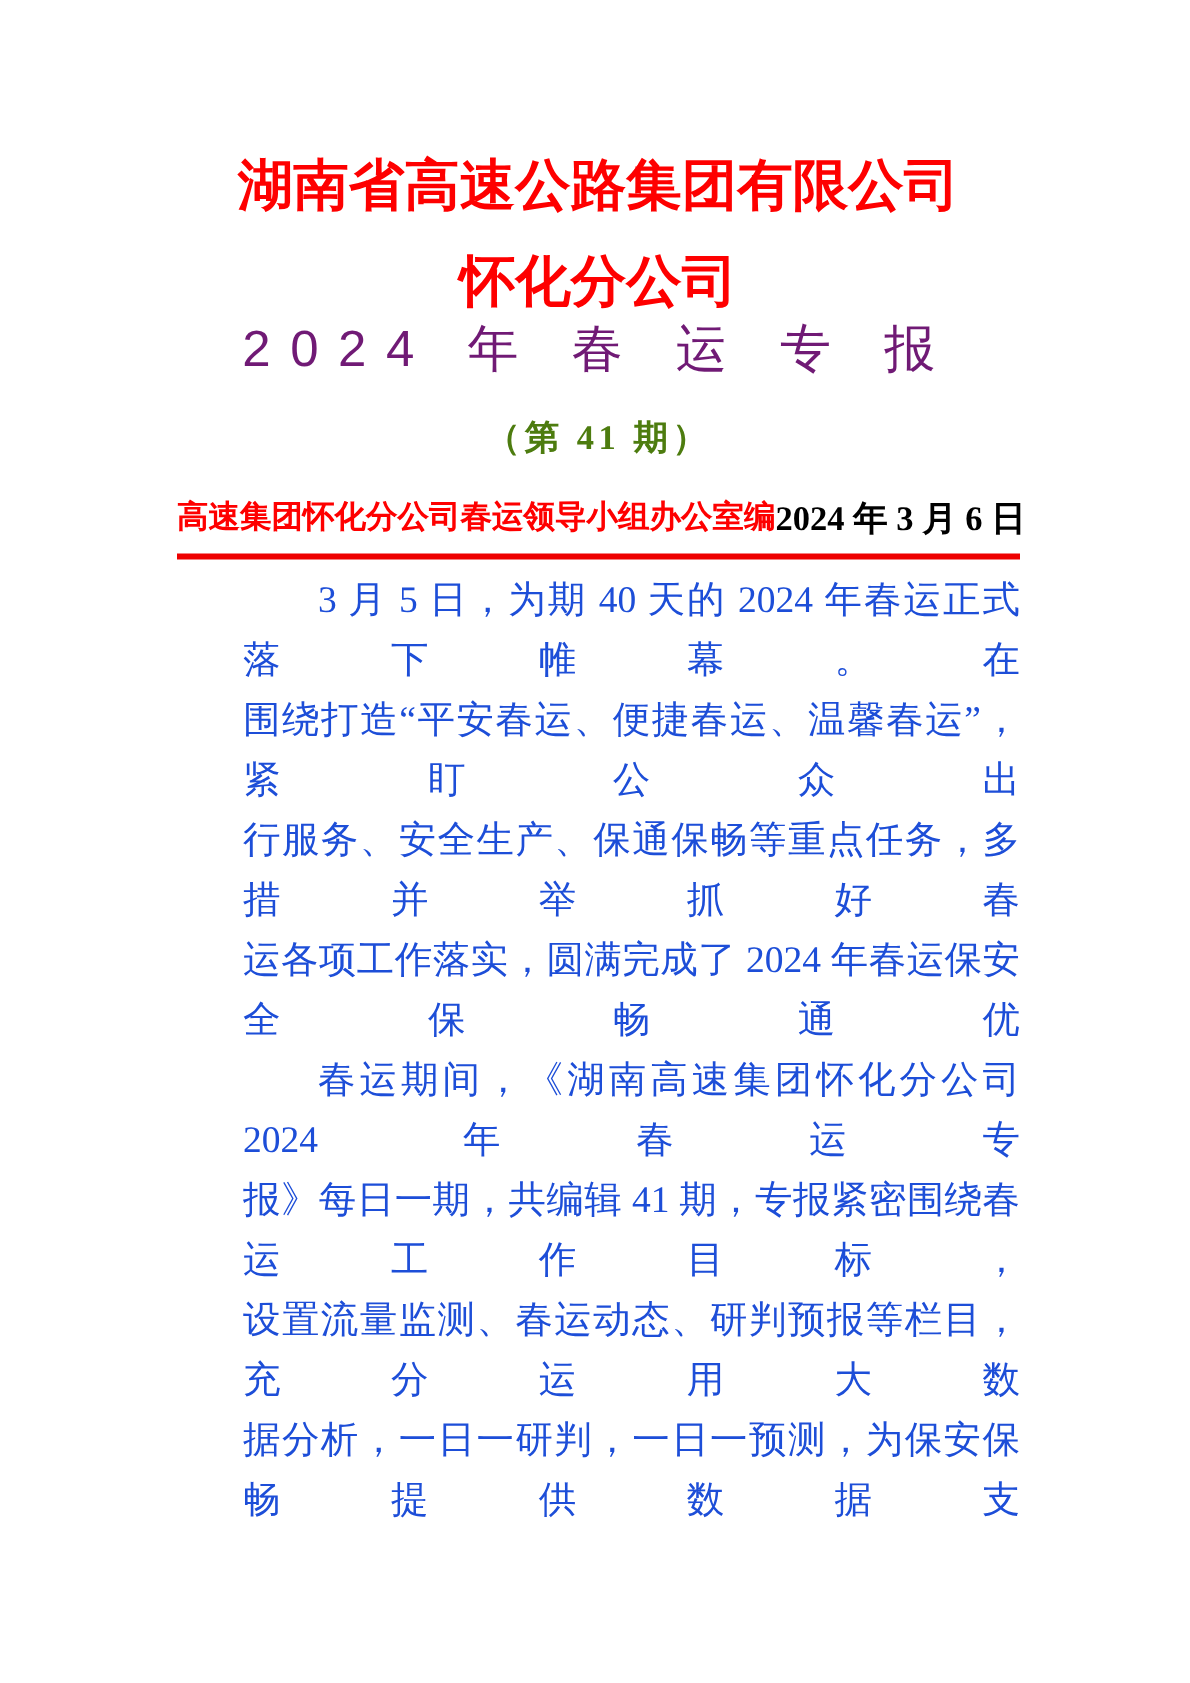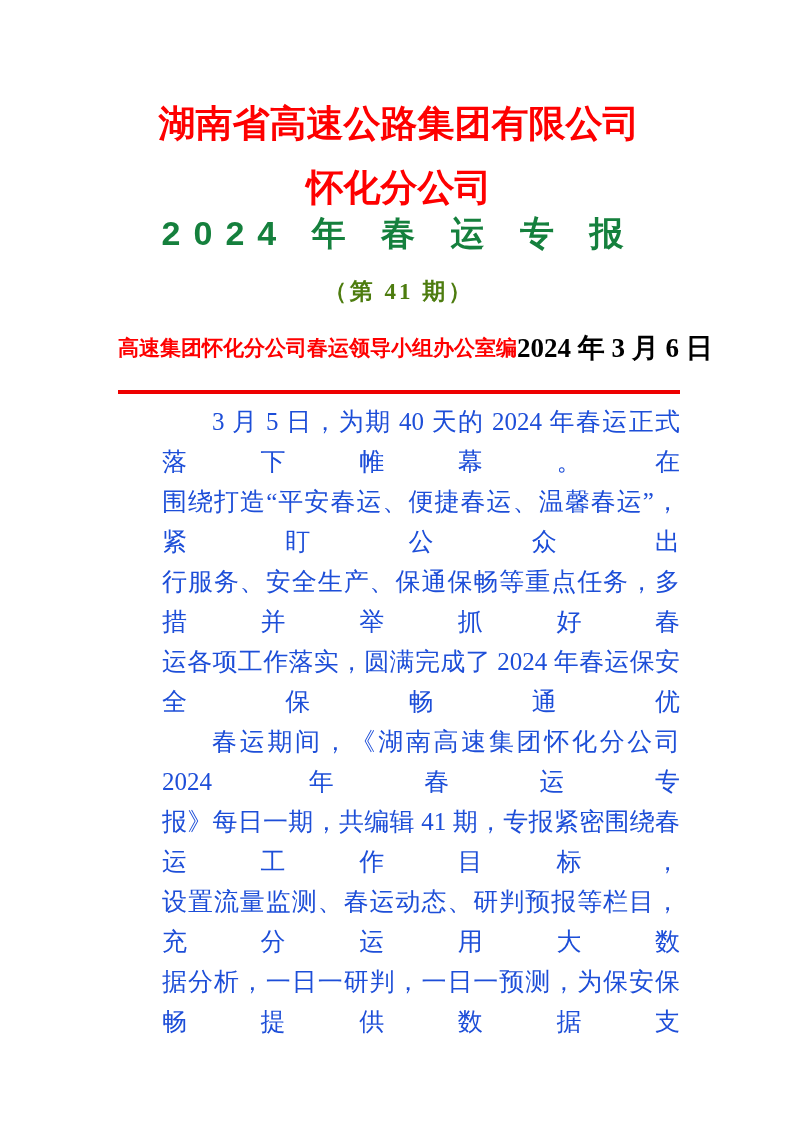--- a/index.html
+++ b/index.html
@@ -24,58 +24,58 @@
     color: #fe0000;
     font-family: "Liberation Sans", "DejaVu Sans", sans-serif;
     font-weight: bold;
     font-size: 37px;
     line-height: 1.08;
     margin: 0 0 24px 0;
     white-space: nowrap;
   }
   .org-line.second { margin-bottom: 8px; }
   .report-title {
-    color: #15803d;
+    color: #701a75;
     font-family: "Liberation Sans", "DejaVu Sans", sans-serif;
-    font-weight: bold;
+    font-weight: normal;
     font-size: 34px;
     line-height: 1.05;
     letter-spacing: 13px;
     margin: 0 0 27px 0;
     white-space: nowrap;
   }
   .issue-number {
     color: #4d7c0f;
     font-size: 23px;
     font-weight: bold;
     letter-spacing: 3px;
     line-height: 1.1;
     margin: 0 0 26px 0;
   }
 
   
   .byline {
     display: flex;
     justify-content: space-between;
-    align-items: center;
+    align-items: flex-start;
     border-bottom: 4px solid #ee0000;
-    padding-bottom: 24px;
+    padding-bottom: 8px;
     margin-bottom: 8px;
   }
   .byline-editor {
     color: #fe0000;
     font-family: "Liberation Sans", "DejaVu Sans", sans-serif;
     font-weight: bold;
     font-size: 21px;
     white-space: nowrap;
   }
   .byline-date {
     color: #000000;
     font-weight: bold;
-    font-size: 27px;
+    font-size: 23px;
     white-space: nowrap;
   }
 
   
   .report-body { margin-top: 2px; }
   .para { margin: 0; }
   .text-line {
     font-size: 25px;
     line-height: 40px;
     text-align: justify;

